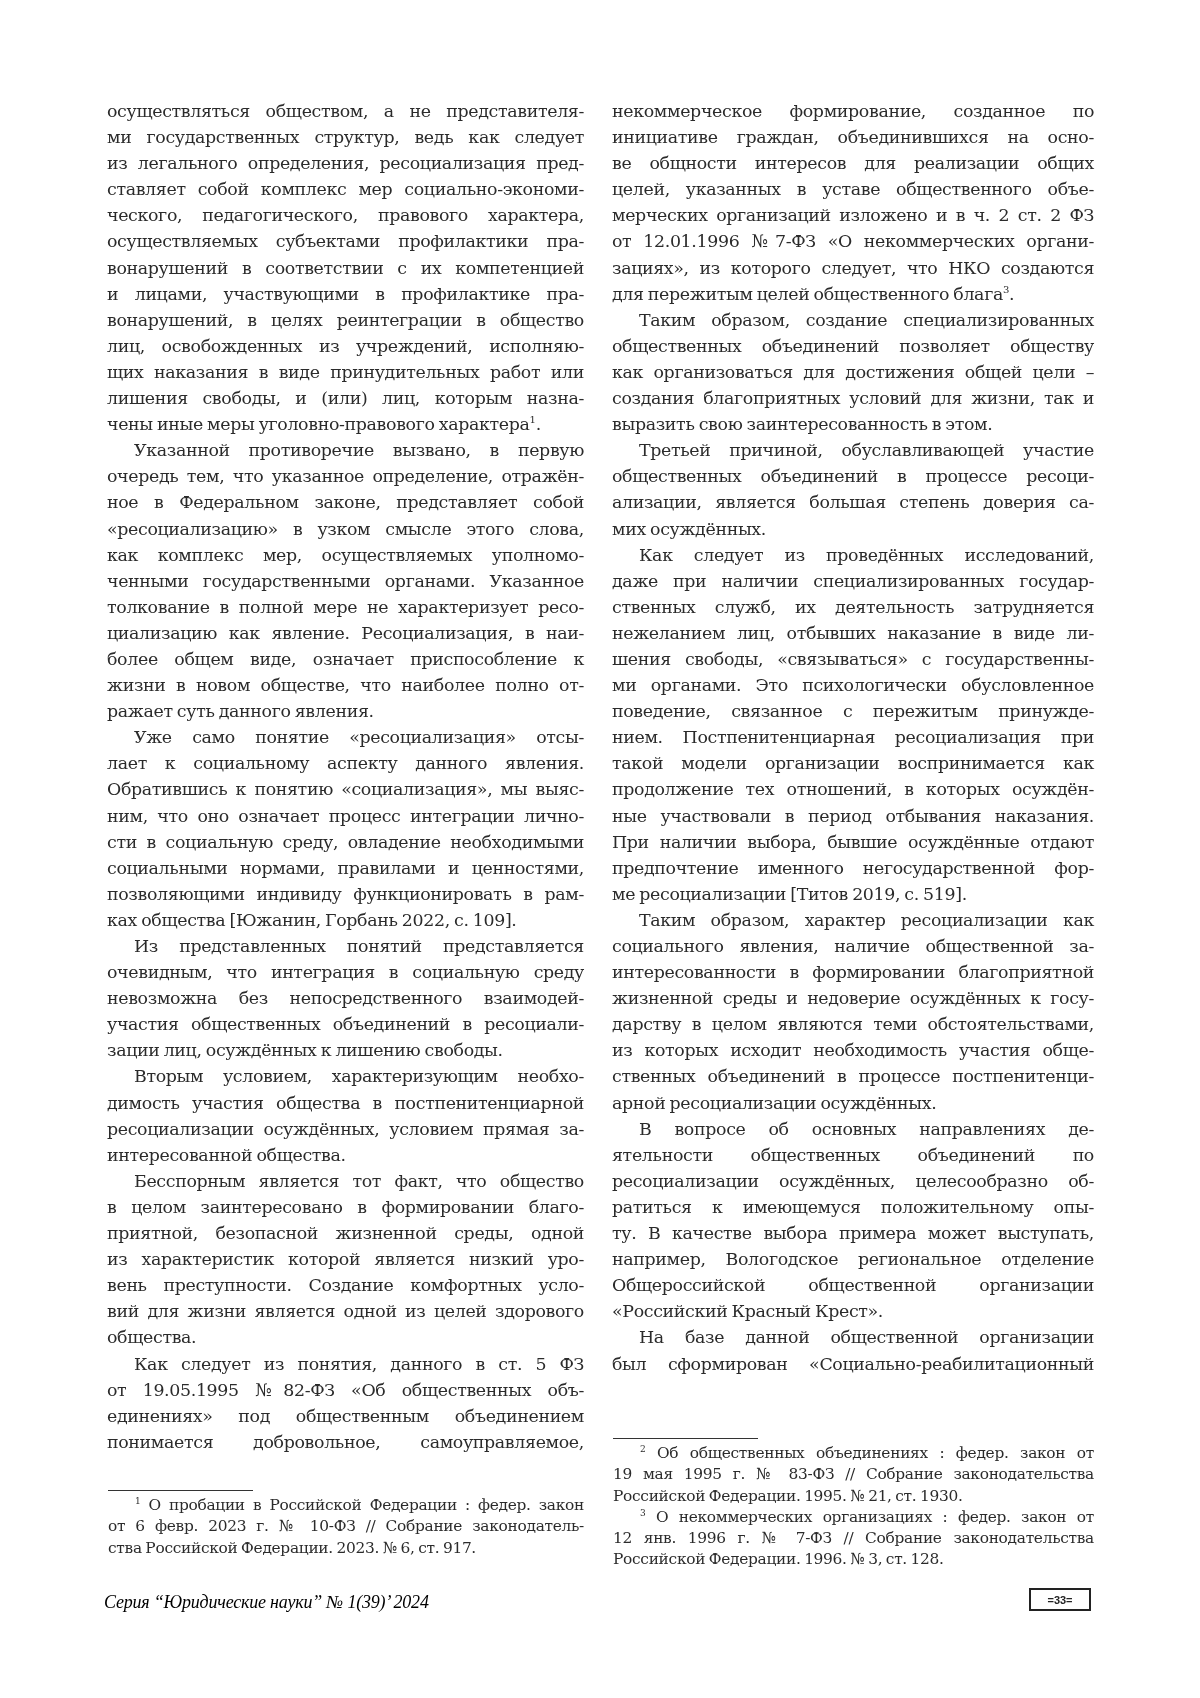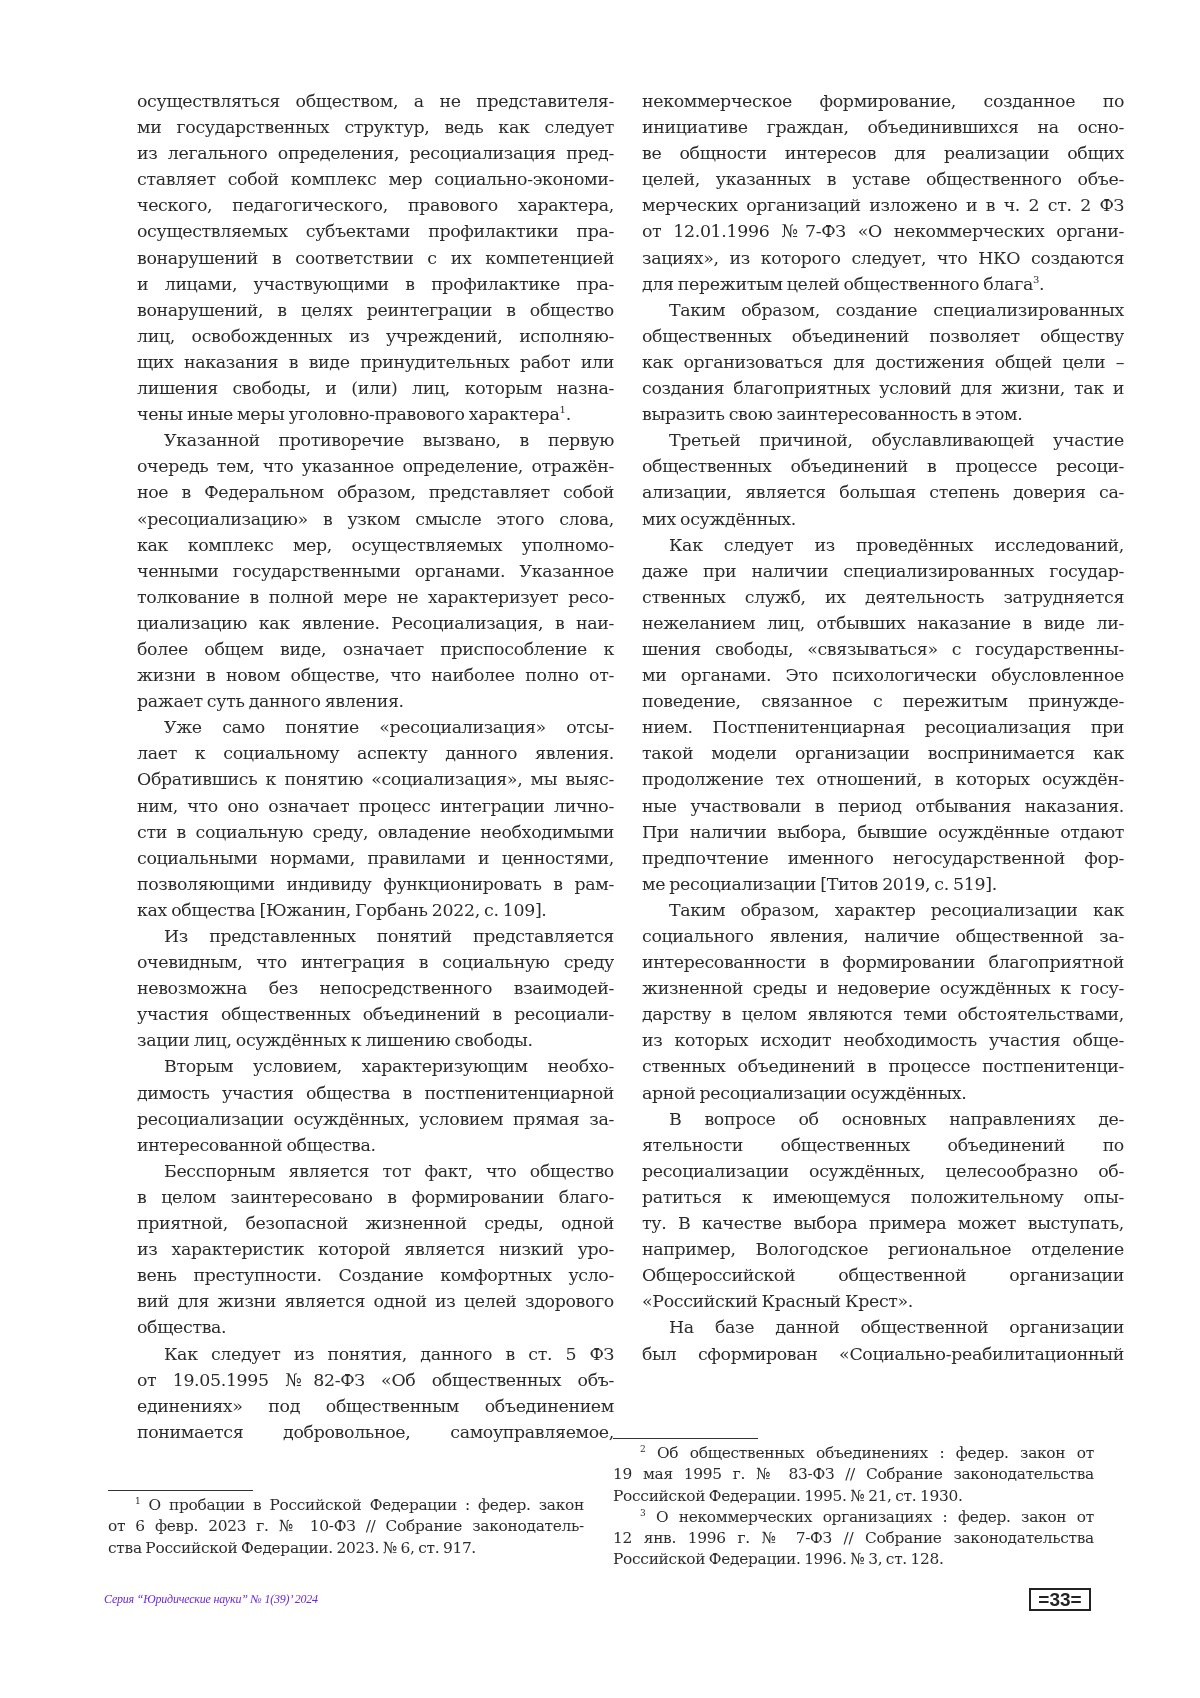--- a/index.html
+++ b/index.html
@@ -1,36 +1,36 @@
 <!DOCTYPE html>
 <html><head>
 <meta charset="utf-8">
 <style>
   html, body { margin: 0; padding: 0; background: #ffffff; }
   body { width: 1200px; height: 1698px; position: relative; overflow: hidden;
          font-family: "DejaVu Serif", "Liberation Serif", serif; color: #2b2b2b; }
-  .col { position: absolute; top: 88px; margin-left: 30px; }
+  .col { position: absolute; top: 98px; }
   #col-left { left: 107px; width: 477px; }
   #col-right { left: 612px; width: 482px; }
   .line { display: block; height: 26.1px; line-height: 26.1px; font-size: 17.4px;
           text-align: justify; text-align-last: justify; white-space: nowrap;
           letter-spacing: -0.35px; word-spacing: -1px; }
   .line.last { text-align-last: left; }
   .line.indent { padding-left: 27px; }
   .line .inner { display: inline-block; width: 100%; }
   sup { font-size: 10px; line-height: 0; vertical-align: 7px; }
   .fn-rule { position: absolute; height: 1px; background: #333; width: 145px; }
   .fn { position: absolute; }
   .fn .line { font-size: 15.4px; height: 21.3px; line-height: 21.3px; letter-spacing: -0.3px; }
   .fn sup { font-size: 9px; vertical-align: 6px; }
   #footer-series { position: absolute; left: 104px; top: 1592px; font-family: "Liberation Serif", serif;
-                   font-style: italic; font-size: 12px; color: #6d28d9; letter-spacing: -0.2px; }
+                   font-style: italic; font-size: 18px; color: #000000; letter-spacing: -0.2px; }
   #page-number { position: absolute; left: 1029px; top: 1588px; width: 62px; height: 23px;
                  border: 2px solid #222; box-sizing: border-box; text-align: center;
-                 font-family: "Liberation Sans", sans-serif; font-weight: bold; font-size: 19px;
+                 font-family: "Liberation Sans", sans-serif; font-weight: bold; font-size: 11px;
                  line-height: 20px; color: #222; }
 </style>
 </head>
 <body>
 
 <div id="col-left" class="col">
     <div class="line"><span class="inner"><span>осуществляться обществом, а не представителя-</span></span></div>
     <div class="line"><span class="inner"><span>ми государственных структур, ведь как следует</span></span></div>
     <div class="line"><span class="inner"><span>из легального определения, ресоциализация пред-</span></span></div>
     <div class="line"><span class="inner"><span>ставляет собой комплекс мер социально-экономи-</span></span></div>
@@ -38,21 +38,21 @@
     <div class="line"><span class="inner"><span>осуществляемых субъектами профилактики пра-</span></span></div>
     <div class="line"><span class="inner"><span>вонарушений в соответствии с их компетенцией</span></span></div>
     <div class="line"><span class="inner"><span>и лицами, участвующими в профилактике пра-</span></span></div>
     <div class="line"><span class="inner"><span>вонарушений, в целях реинтеграции в общество</span></span></div>
     <div class="line"><span class="inner"><span>лиц, освобожденных из учреждений, исполняю-</span></span></div>
     <div class="line"><span class="inner"><span>щих наказания в виде принудительных работ или</span></span></div>
     <div class="line"><span class="inner"><span>лишения свободы, и (или) лиц, которым назна-</span></span></div>
     <div class="line last"><span class="inner"><span>чены иные меры уголовно-правового характера</span><sup>1</sup><span>.</span></span></div>
     <div class="line indent"><span class="inner"><span>Указанной противоречие вызвано, в первую</span></span></div>
     <div class="line"><span class="inner"><span>очередь тем, что указанное определение, отражён-</span></span></div>
-    <div class="line"><span class="inner"><span>ное в Федеральном образом, представляет собой</span></span></div>
+    <div class="line"><span class="inner"><span>ное в Федеральном законе, представляет собой</span></span></div>
     <div class="line"><span class="inner"><span>«ресоциализацию» в узком смысле этого слова,</span></span></div>
     <div class="line"><span class="inner"><span>как комплекс мер, осуществляемых уполномо-</span></span></div>
     <div class="line"><span class="inner"><span>ченными государственными органами. Указанное</span></span></div>
     <div class="line"><span class="inner"><span>толкование в полной мере не характеризует ресо-</span></span></div>
     <div class="line"><span class="inner"><span>циализацию как явление. Ресоциализация, в наи-</span></span></div>
     <div class="line"><span class="inner"><span>более общем виде, означает приспособление к</span></span></div>
     <div class="line"><span class="inner"><span>жизни в новом обществе, что наиболее полно от-</span></span></div>
     <div class="line last"><span class="inner"><span>ражает суть данного явления.</span></span></div>
     <div class="line indent"><span class="inner"><span>Уже само понятие «ресоциализация» отсы-</span></span></div>
     <div class="line"><span class="inner"><span>лает к социальному аспекту данного явления.</span></span></div>

